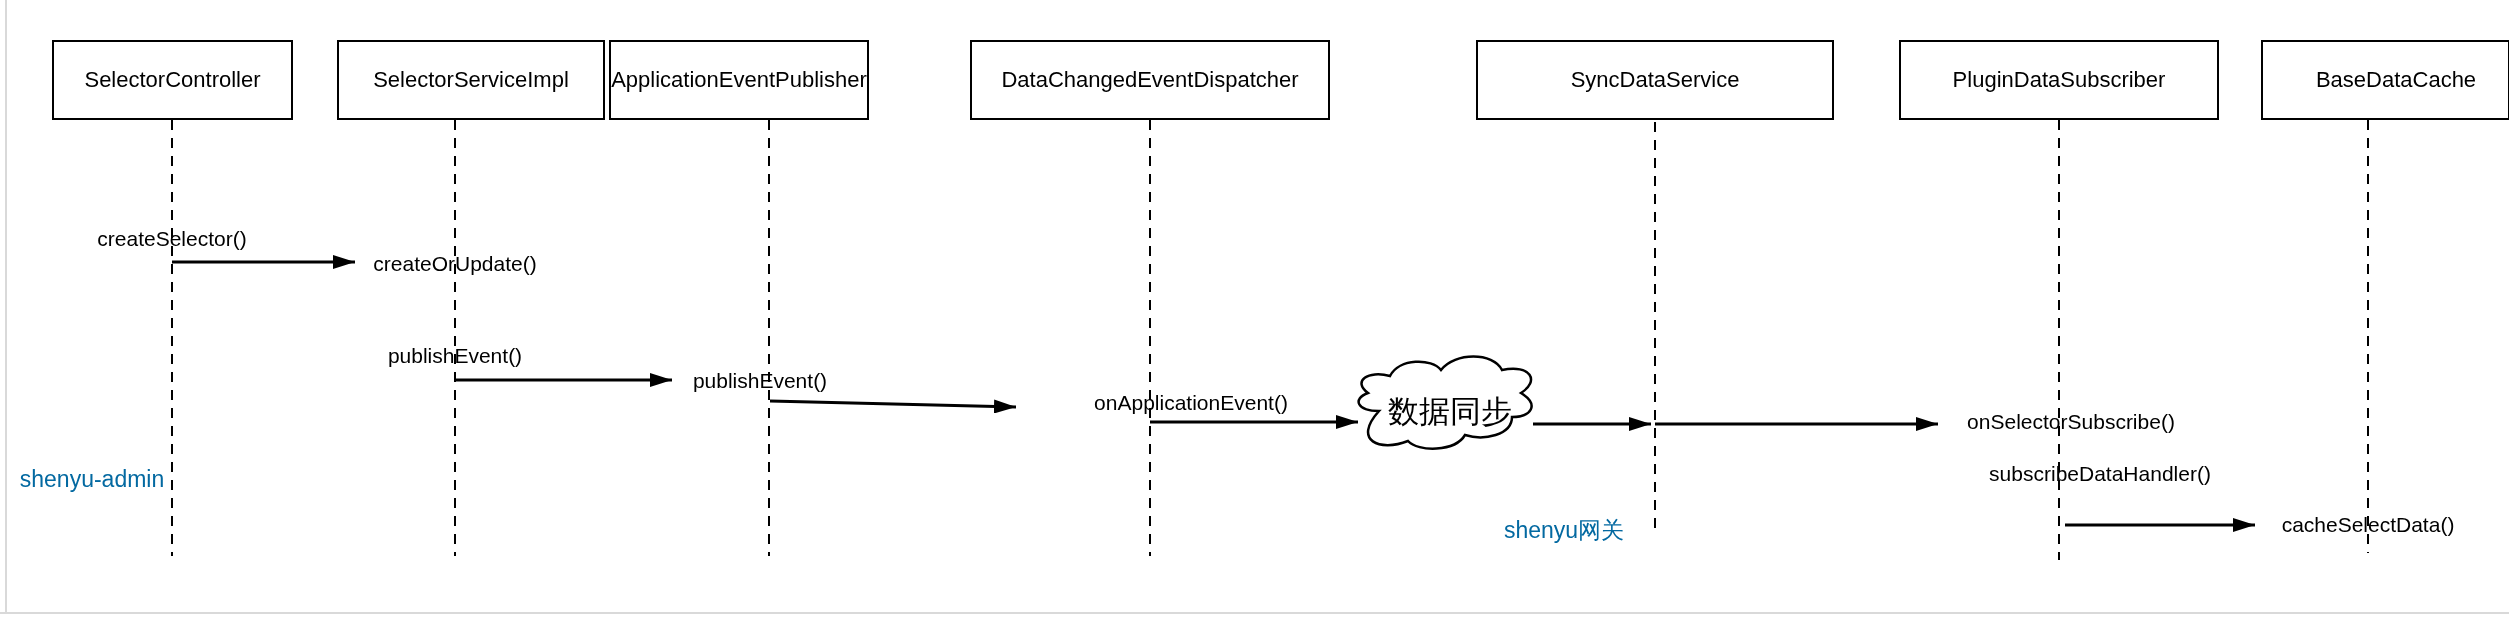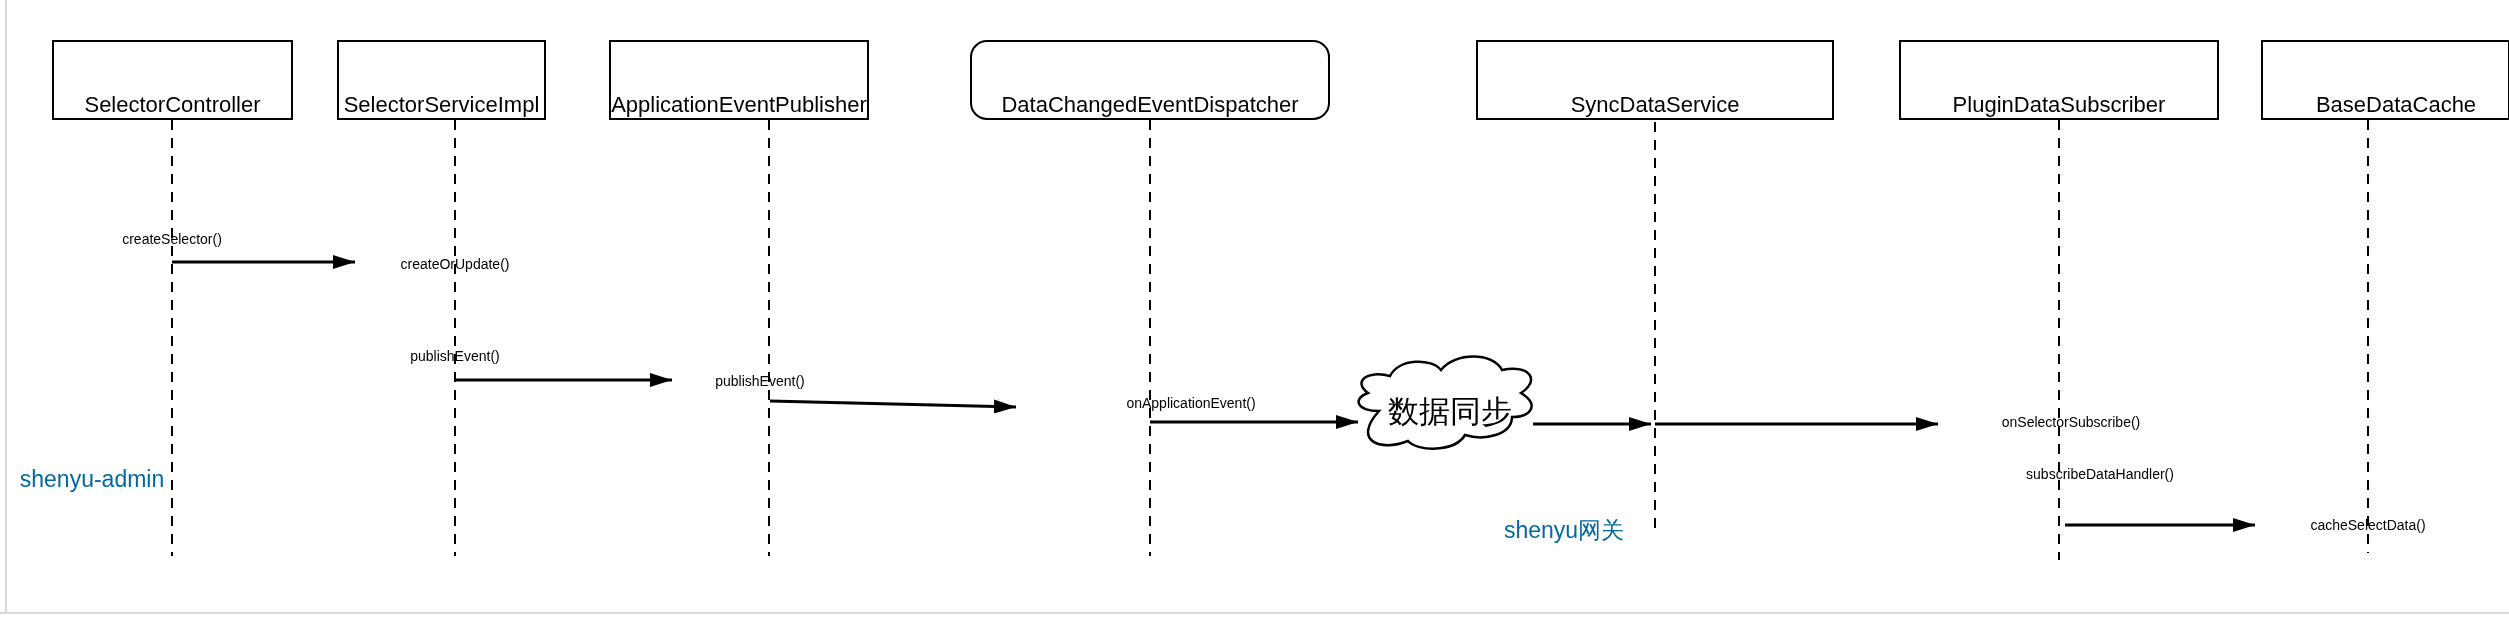--- a/index.html
+++ b/index.html
@@ -12,31 +12,31 @@
     overflow:hidden;
   }
   .pbox{
     position:absolute;
     top:40px;
     height:80px;
     box-sizing:border-box;
     border:2px solid #000000;
     background:#ffffff;
     display:flex;
-    align-items:flex-end;
+    align-items:center;
     justify-content:center;
     font-size:22px;
     color:#000000;
     white-space:nowrap;
     z-index:3;
   }
   .lbl{
     position:absolute;
     transform:translate(-50%,-50%);
-    font-size:14px;
+    font-size:21px;
     color:#000000;
     white-space:nowrap;
     z-index:4;
   }
   .red{
     color:#0369a1;
     font-size:23px;
   }
   .cloud-lbl{
     font-size:31px;
@@ -89,27 +89,27 @@
                C 188 53 179 65 160 65
                C 160 83 132 89 113 83
                C 103 100 66 100 56 89
                C 28 100 0 89 27 59 Z" fill="#ffffff" stroke="#000000" stroke-width="2.5"></path>
     </g>
   </svg>
 
   <div class="pbox" style="left:52px;width:241px;">
       <span>SelectorController</span>
     </div>
-  <div class="pbox" style="left:337px;width:209px;">
+  <div class="pbox" style="left:337px;width:268px;">
       <span>SelectorServiceImpl</span>
     </div>
   <div class="pbox" style="left:609px;width:260px;">
       <span>ApplicationEventPublisher</span>
     </div>
-  <div class="pbox" style="left:970px;width:360px;border-radius:17px;">
+  <div class="pbox" style="left:970px;width:360px;">
       <span>DataChangedEventDispatcher</span>
     </div>
   <div class="pbox" style="left:1476px;width:358px;">
       <span>SyncDataService</span>
     </div>
   <div class="pbox" style="left:1899px;width:320px;">
       <span>PluginDataSubscriber</span>
     </div>
   <div class="pbox" style="left:2261px;width:249px;padding-left:21px;">
       <span>BaseDataCache</span>

